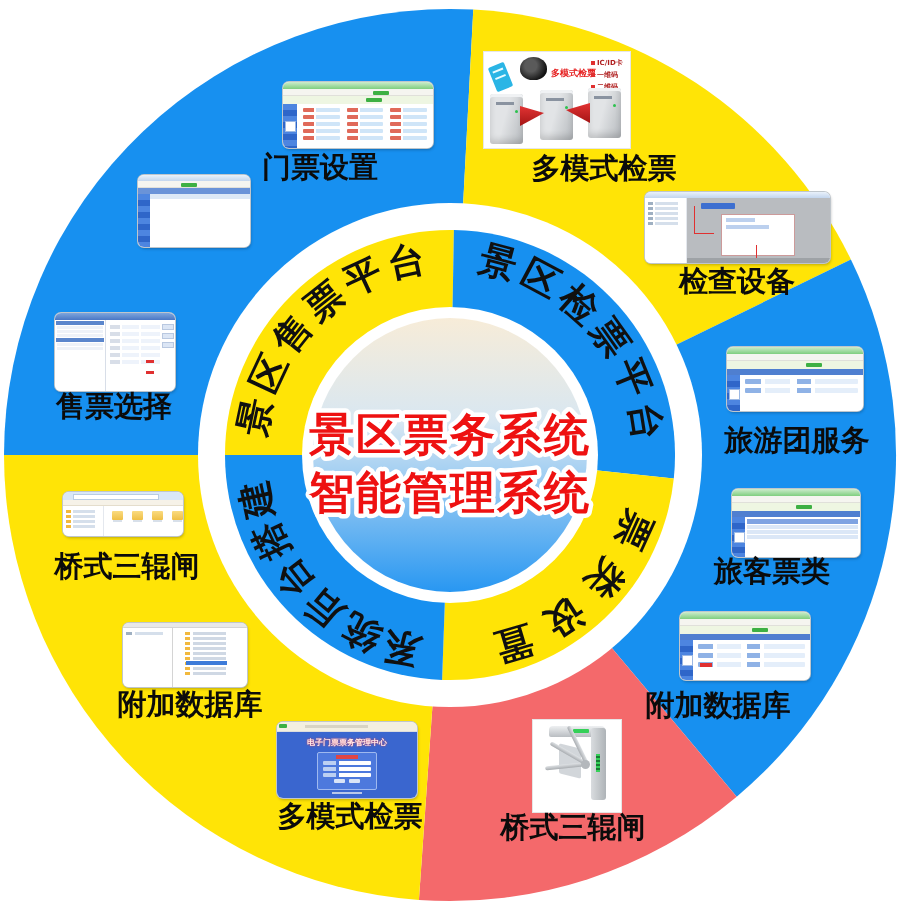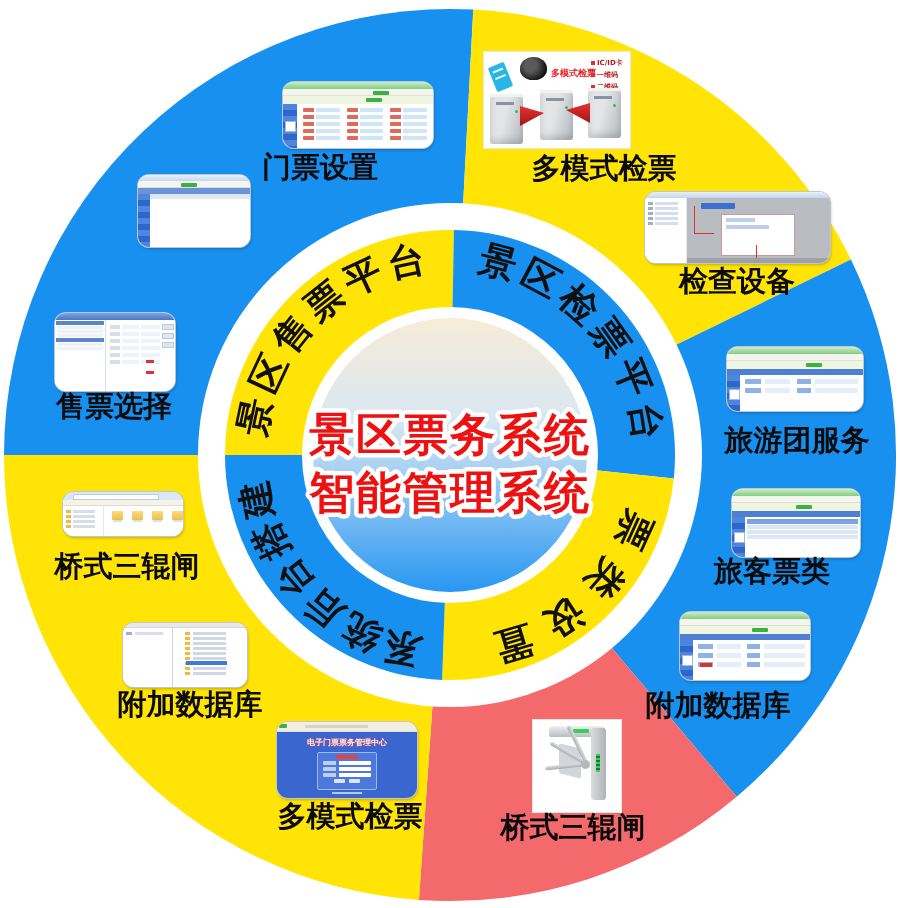--- a/index.html
+++ b/index.html
@@ -8,21 +8,21 @@
   #wheel{position:absolute;left:0;top:0;}
   svg{font-family:inherit;}
   .rt{font-size:37px;font-weight:bold;fill:#101010;}
   .ls6{letter-spacing:6px;} .ls16{letter-spacing:16px;} .ls4{letter-spacing:4px;}
   .ct{font-size:45px;font-weight:bold;fill:#ee1111;stroke:#ffffff;stroke-width:9px;
       paint-order:stroke;stroke-linejoin:round;text-anchor:middle;letter-spacing:2px;}
   .lbl{position:absolute;transform:translateX(-50%);font-size:29px;font-weight:bold;
        color:#0b0b0b;white-space:nowrap;line-height:1;}
   
   .shot{position:absolute;background:#fff;display:flex;flex-direction:column;
-        box-shadow:0 0 0 1px #bfc6cc,1px 2px 3px rgba(0,0,0,.25);border-radius:11px;overflow:hidden;}
+        box-shadow:0 0 0 1px #bfc6cc,1px 2px 3px rgba(0,0,0,.25);border-radius:6px;overflow:hidden;}
   .photo{position:absolute;background:#fff;box-shadow:0 0 0 1px #e6e6e6;overflow:hidden;}
   .tb-green{height:7px;background:linear-gradient(#cdeccd,#7fce7f);flex:0 0 auto;}
   .tb-blue{height:6px;background:linear-gradient(#e9f1fa,#c3d6ee);flex:0 0 auto;}
   .tb-bluedark{height:7px;background:linear-gradient(#7ea6dd,#4a77c4);flex:0 0 auto;}
   .tool{height:6px;background:#f5f5f0;border-bottom:1px solid #e0e0da;flex:0 0 auto;position:relative;}
   .band-green{height:8px;background:#eef6e2;position:relative;flex:0 0 auto;}
   .band-blue{height:6px;background:#4f7fd0;flex:0 0 auto;}
   .hdr-blue{height:6px;background:#6a93d8;flex:0 0 auto;}
   .chip{position:absolute;border-radius:1px;}
   .chip.green{width:16px;height:4px;background:#3db043;top:2px;left:55%;}

